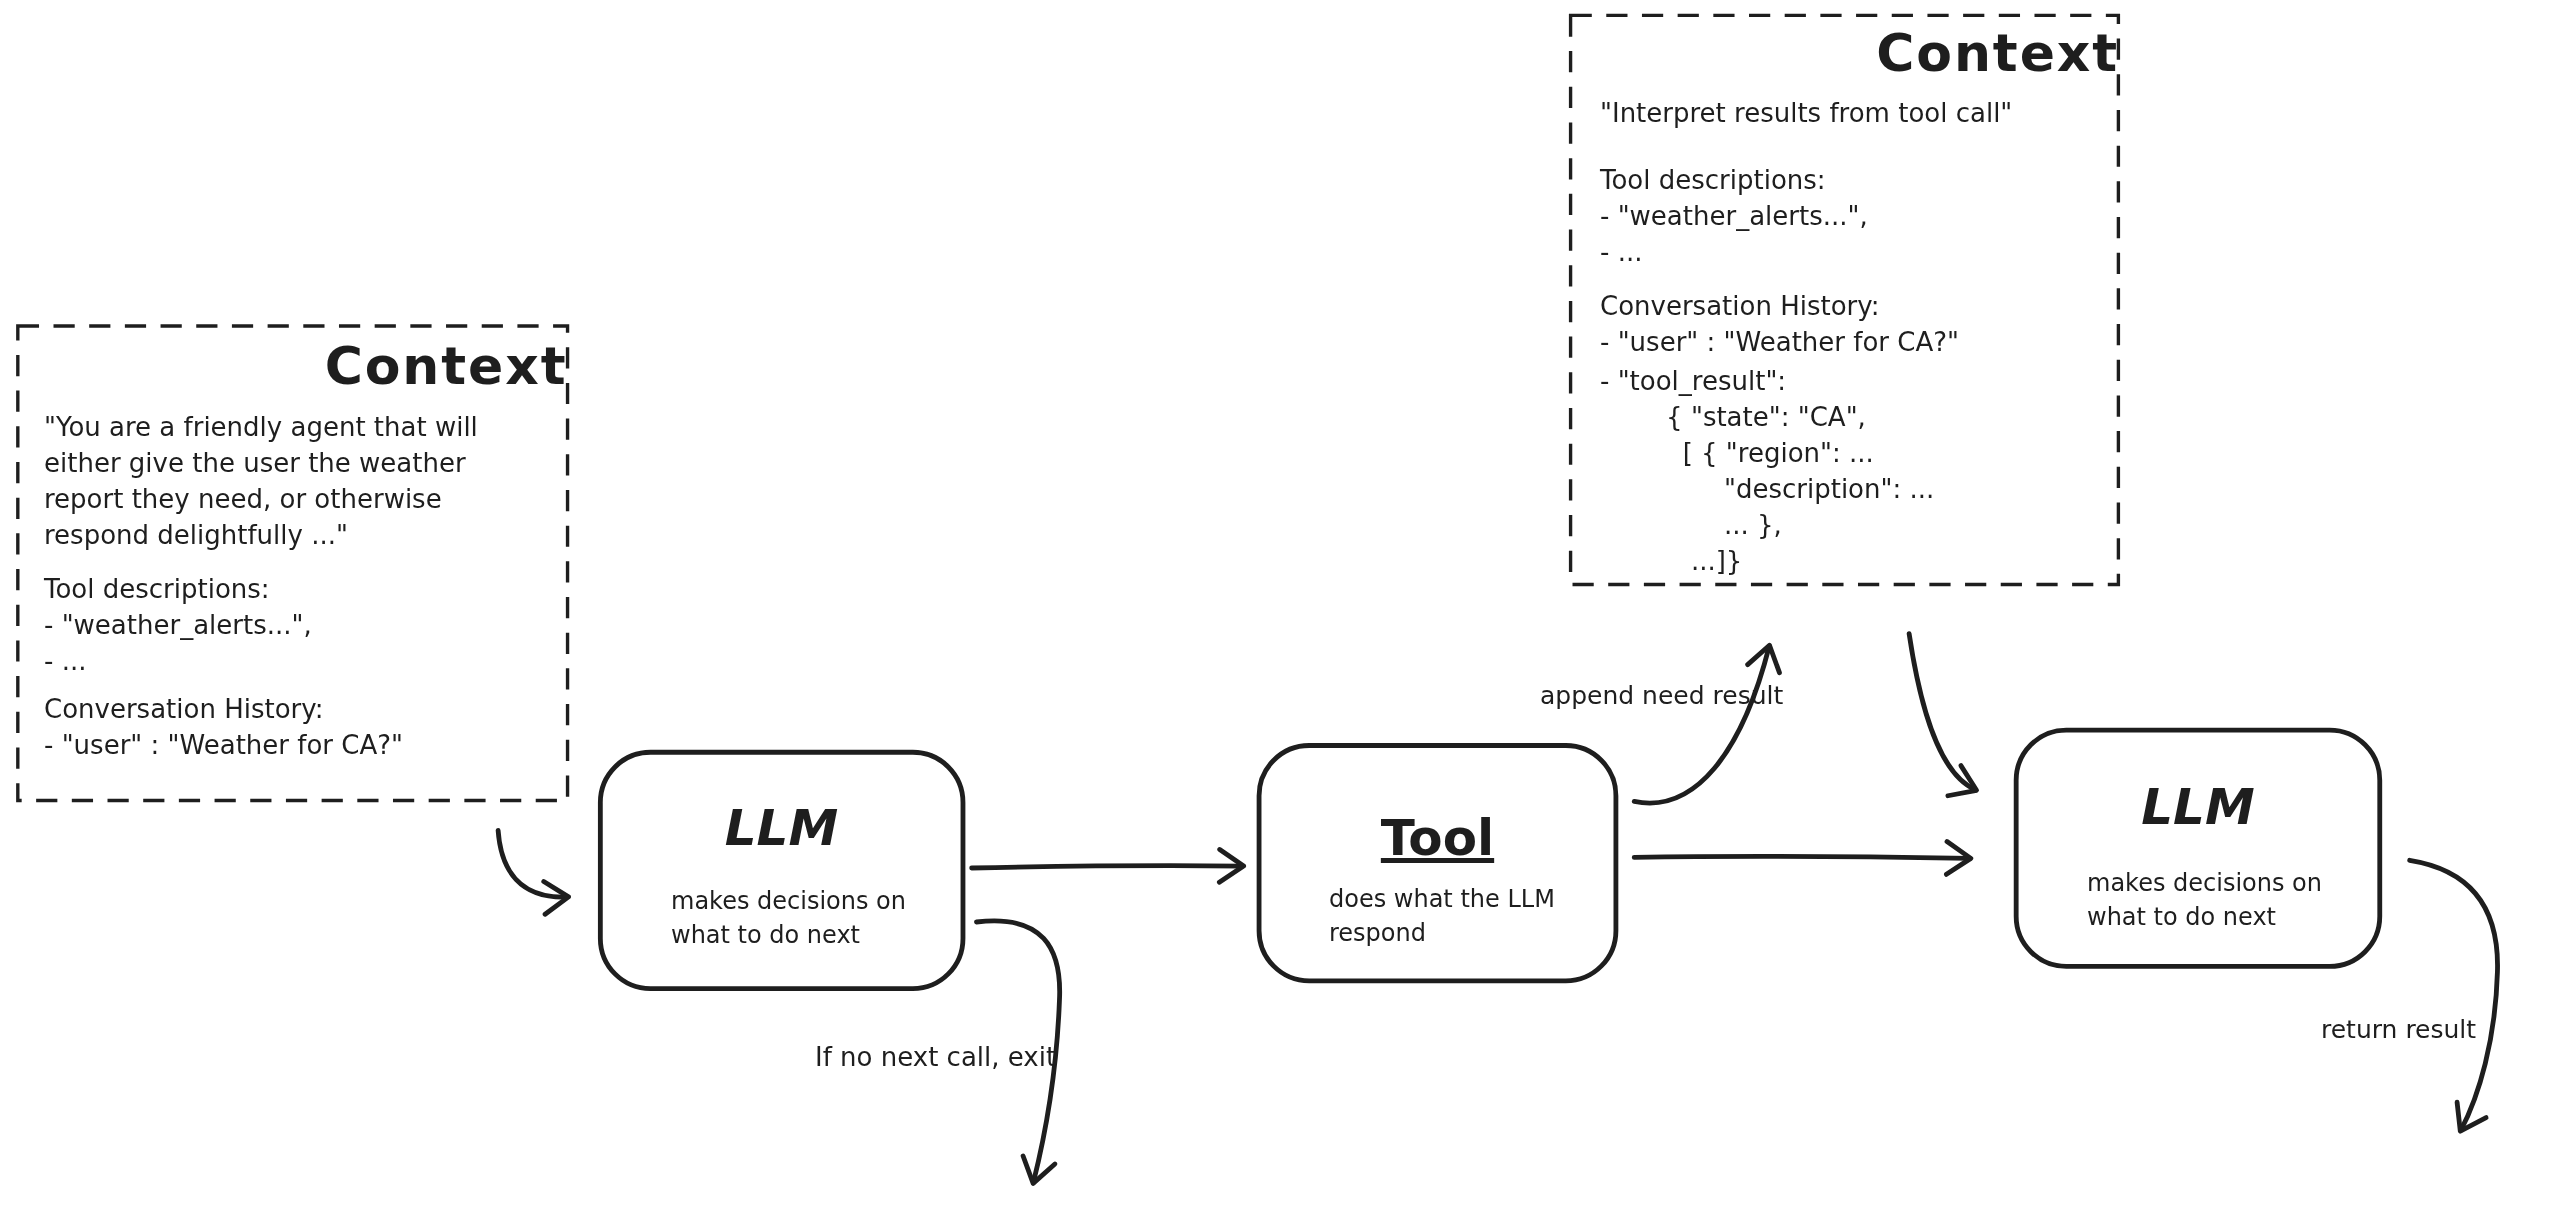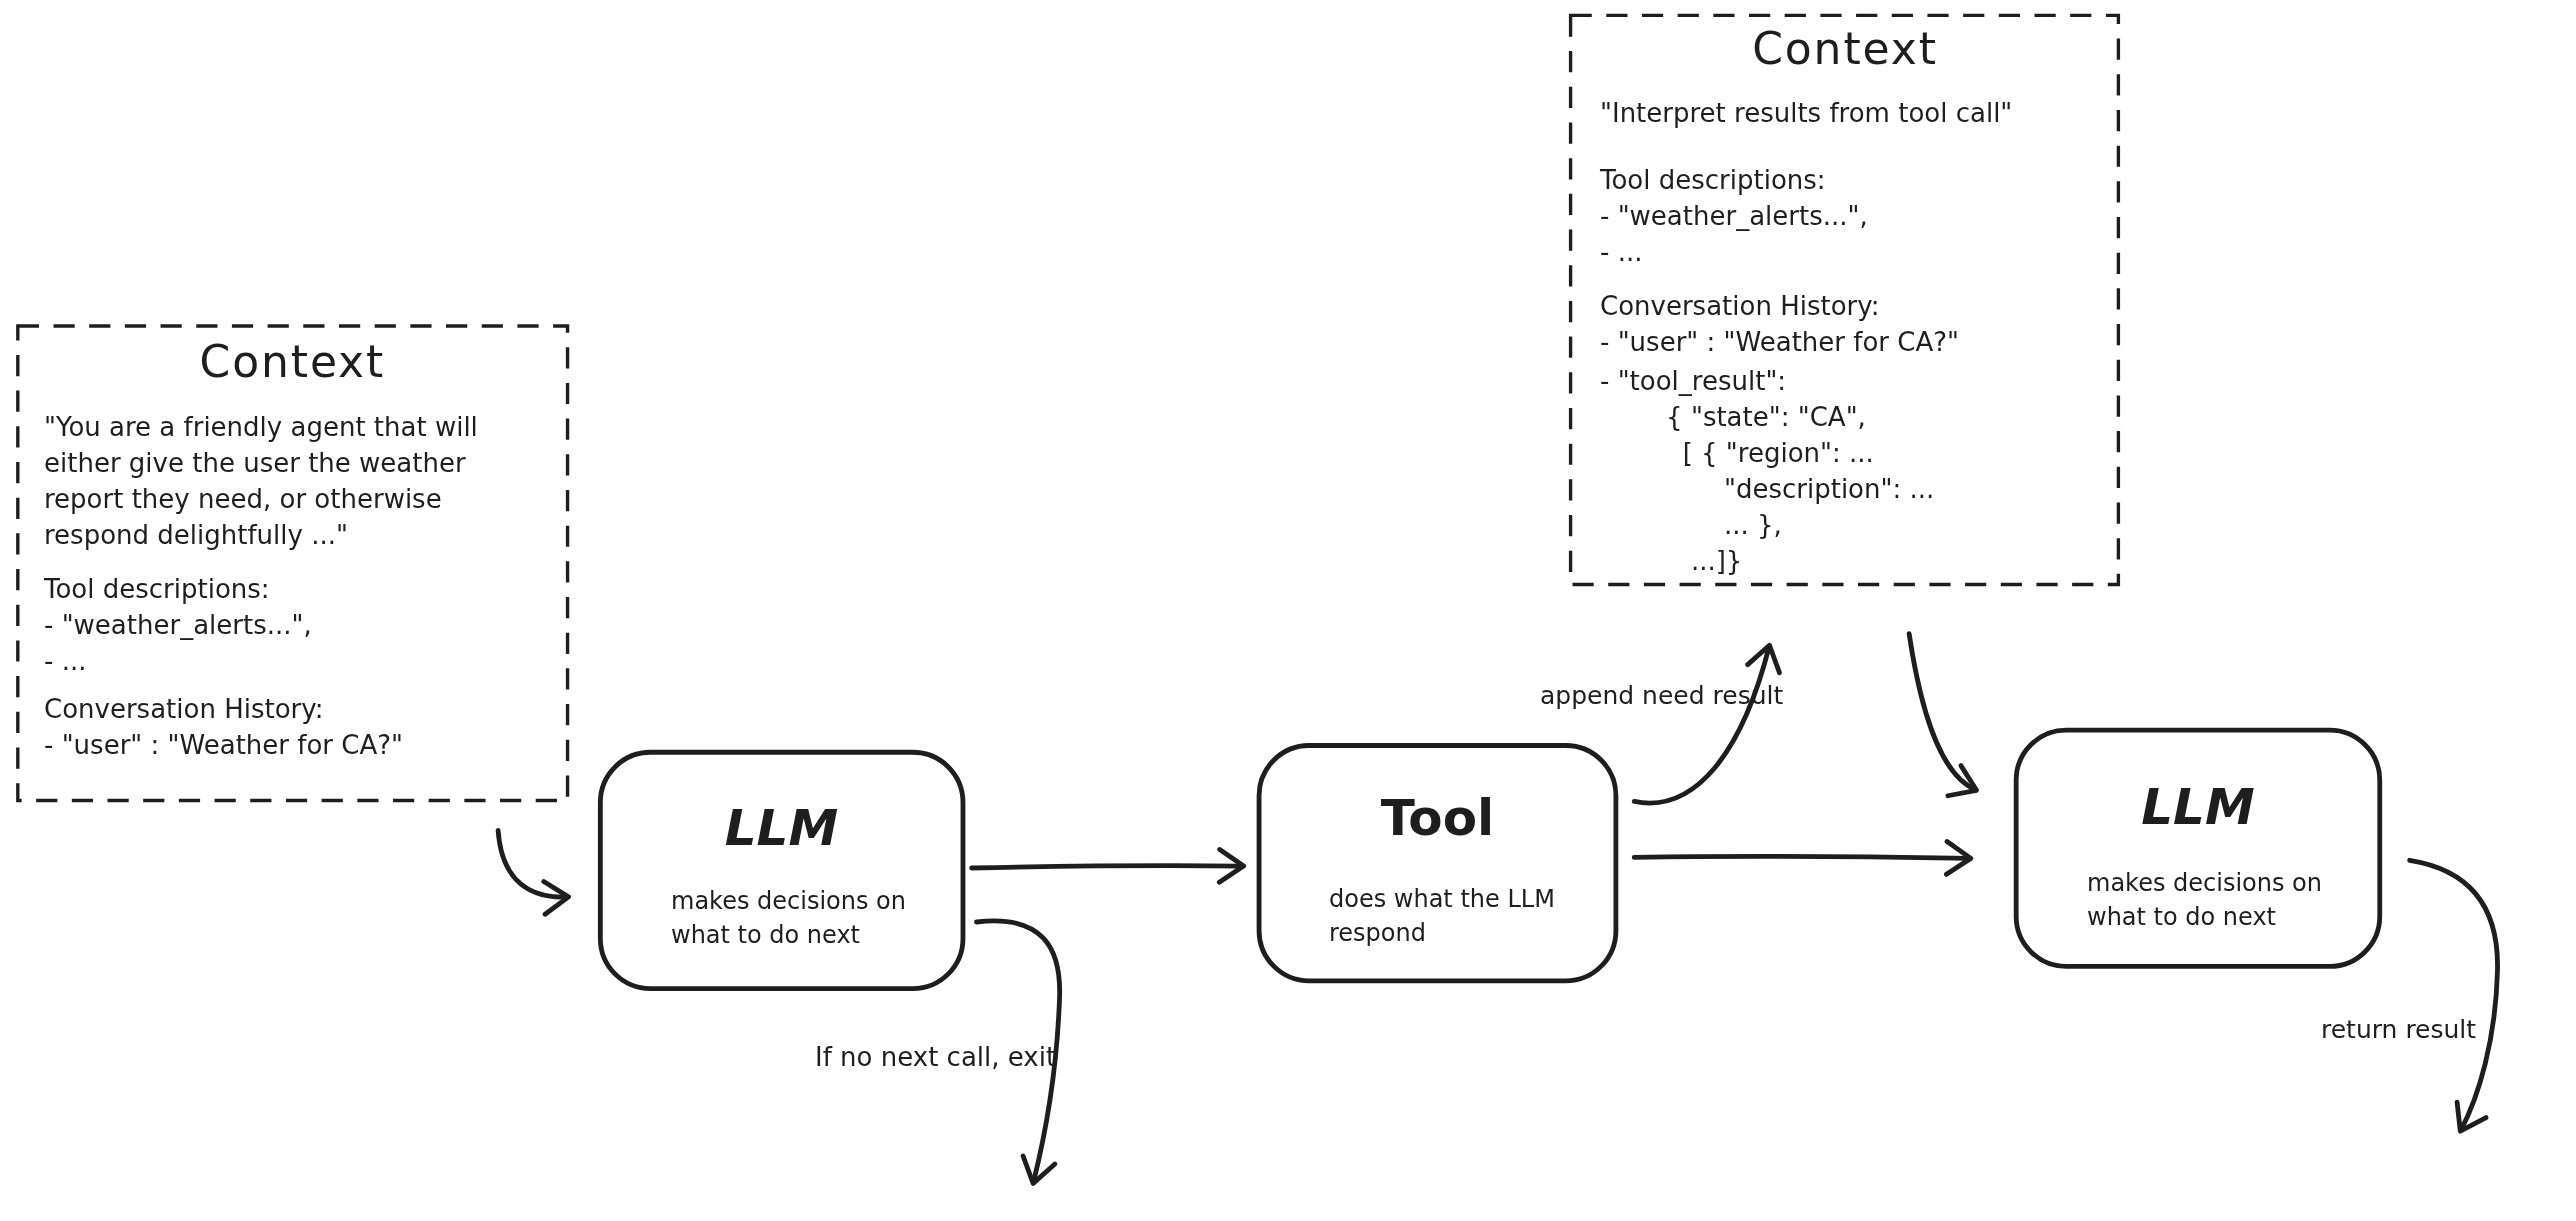--- a/index.html
+++ b/index.html
@@ -22,24 +22,24 @@
     left: 0; top: 0;
     width: 2576px;
     height: 1221px;
   }
   .txt {
     position: absolute;
     color: #1e1e1e;
   }
   .pre { white-space: pre; }
   .ctx-title {
-    font-size: 44px;
-    font-weight: normal;
+    font-size: 52px;
+    font-weight: bold;
     letter-spacing: 1.9px;
-    text-align: center;
+    text-align: right;
   }
   .ctx-body {
     font-size: 26px;
     line-height: 36px;
   }
   .node-title {
     font-size: 50px;
     font-weight: bold;
     text-align: center;
   }
@@ -102,21 +102,21 @@
         { "state": "CA",
           [ { "region": ...
                "description": ...
                ... },
            ...]}</div>
 
   <div class="txt node-title italic" style="left:600px; top:799px; width:363px;">LLM</div>
   <div class="txt node-sub pre" style="left:671px; top:884px;">makes decisions on
 what to do next</div>
 
-  <div class="txt node-title" style="left:1259px; top:789px; width:357px;">Tool</div>
+  <div class="txt node-title" style="left:1259px; top:809px; width:357px;text-decoration:underline;">Tool</div>
   <div class="txt node-sub pre" style="left:1329px; top:882px;">does what the LLM
 respond</div>
 
   <div class="txt node-title italic" style="left:2016px; top:778px; width:364px;">LLM</div>
   <div class="txt node-sub pre" style="left:2087px; top:866px;">makes decisions on
 what to do next</div>
 
   <div class="txt edge-label" style="left:1540px; top:681px;">append need result</div>
   <div class="txt edge-label" style="left:815px; top:1042px; font-size:26px;">If no next call, exit</div>
   <div class="txt edge-label" style="left:2321px; top:1015px;">return result</div>

